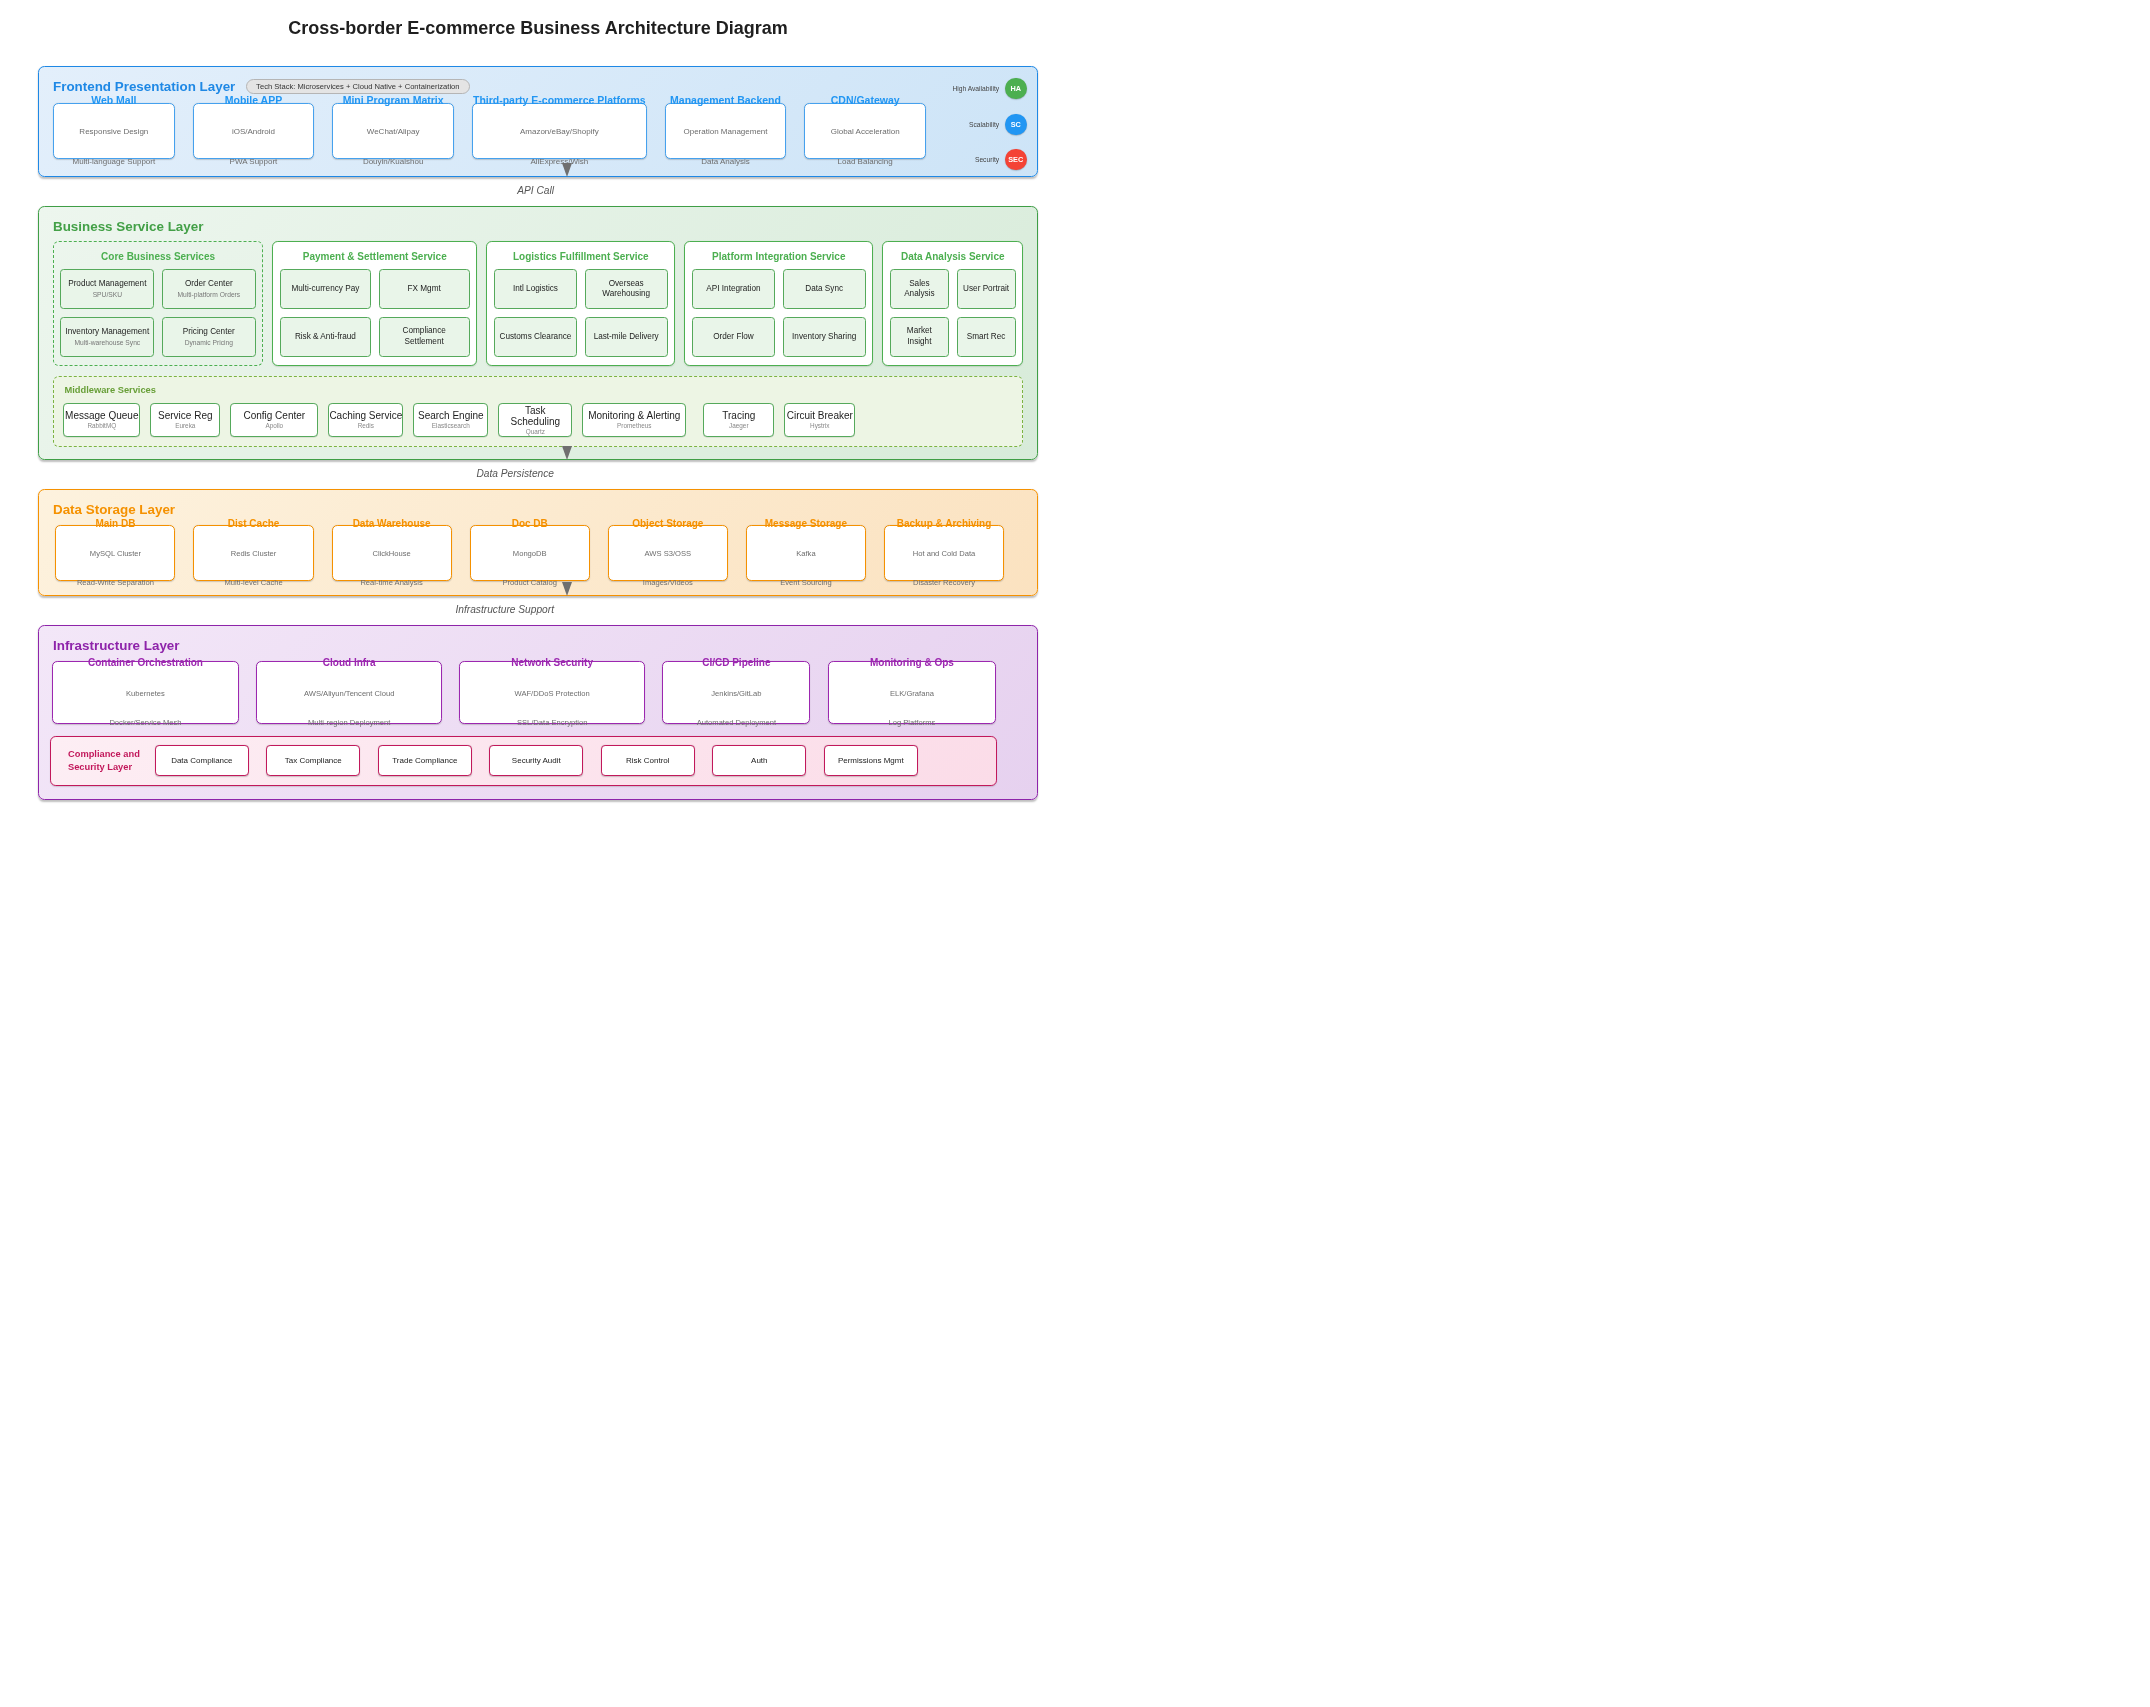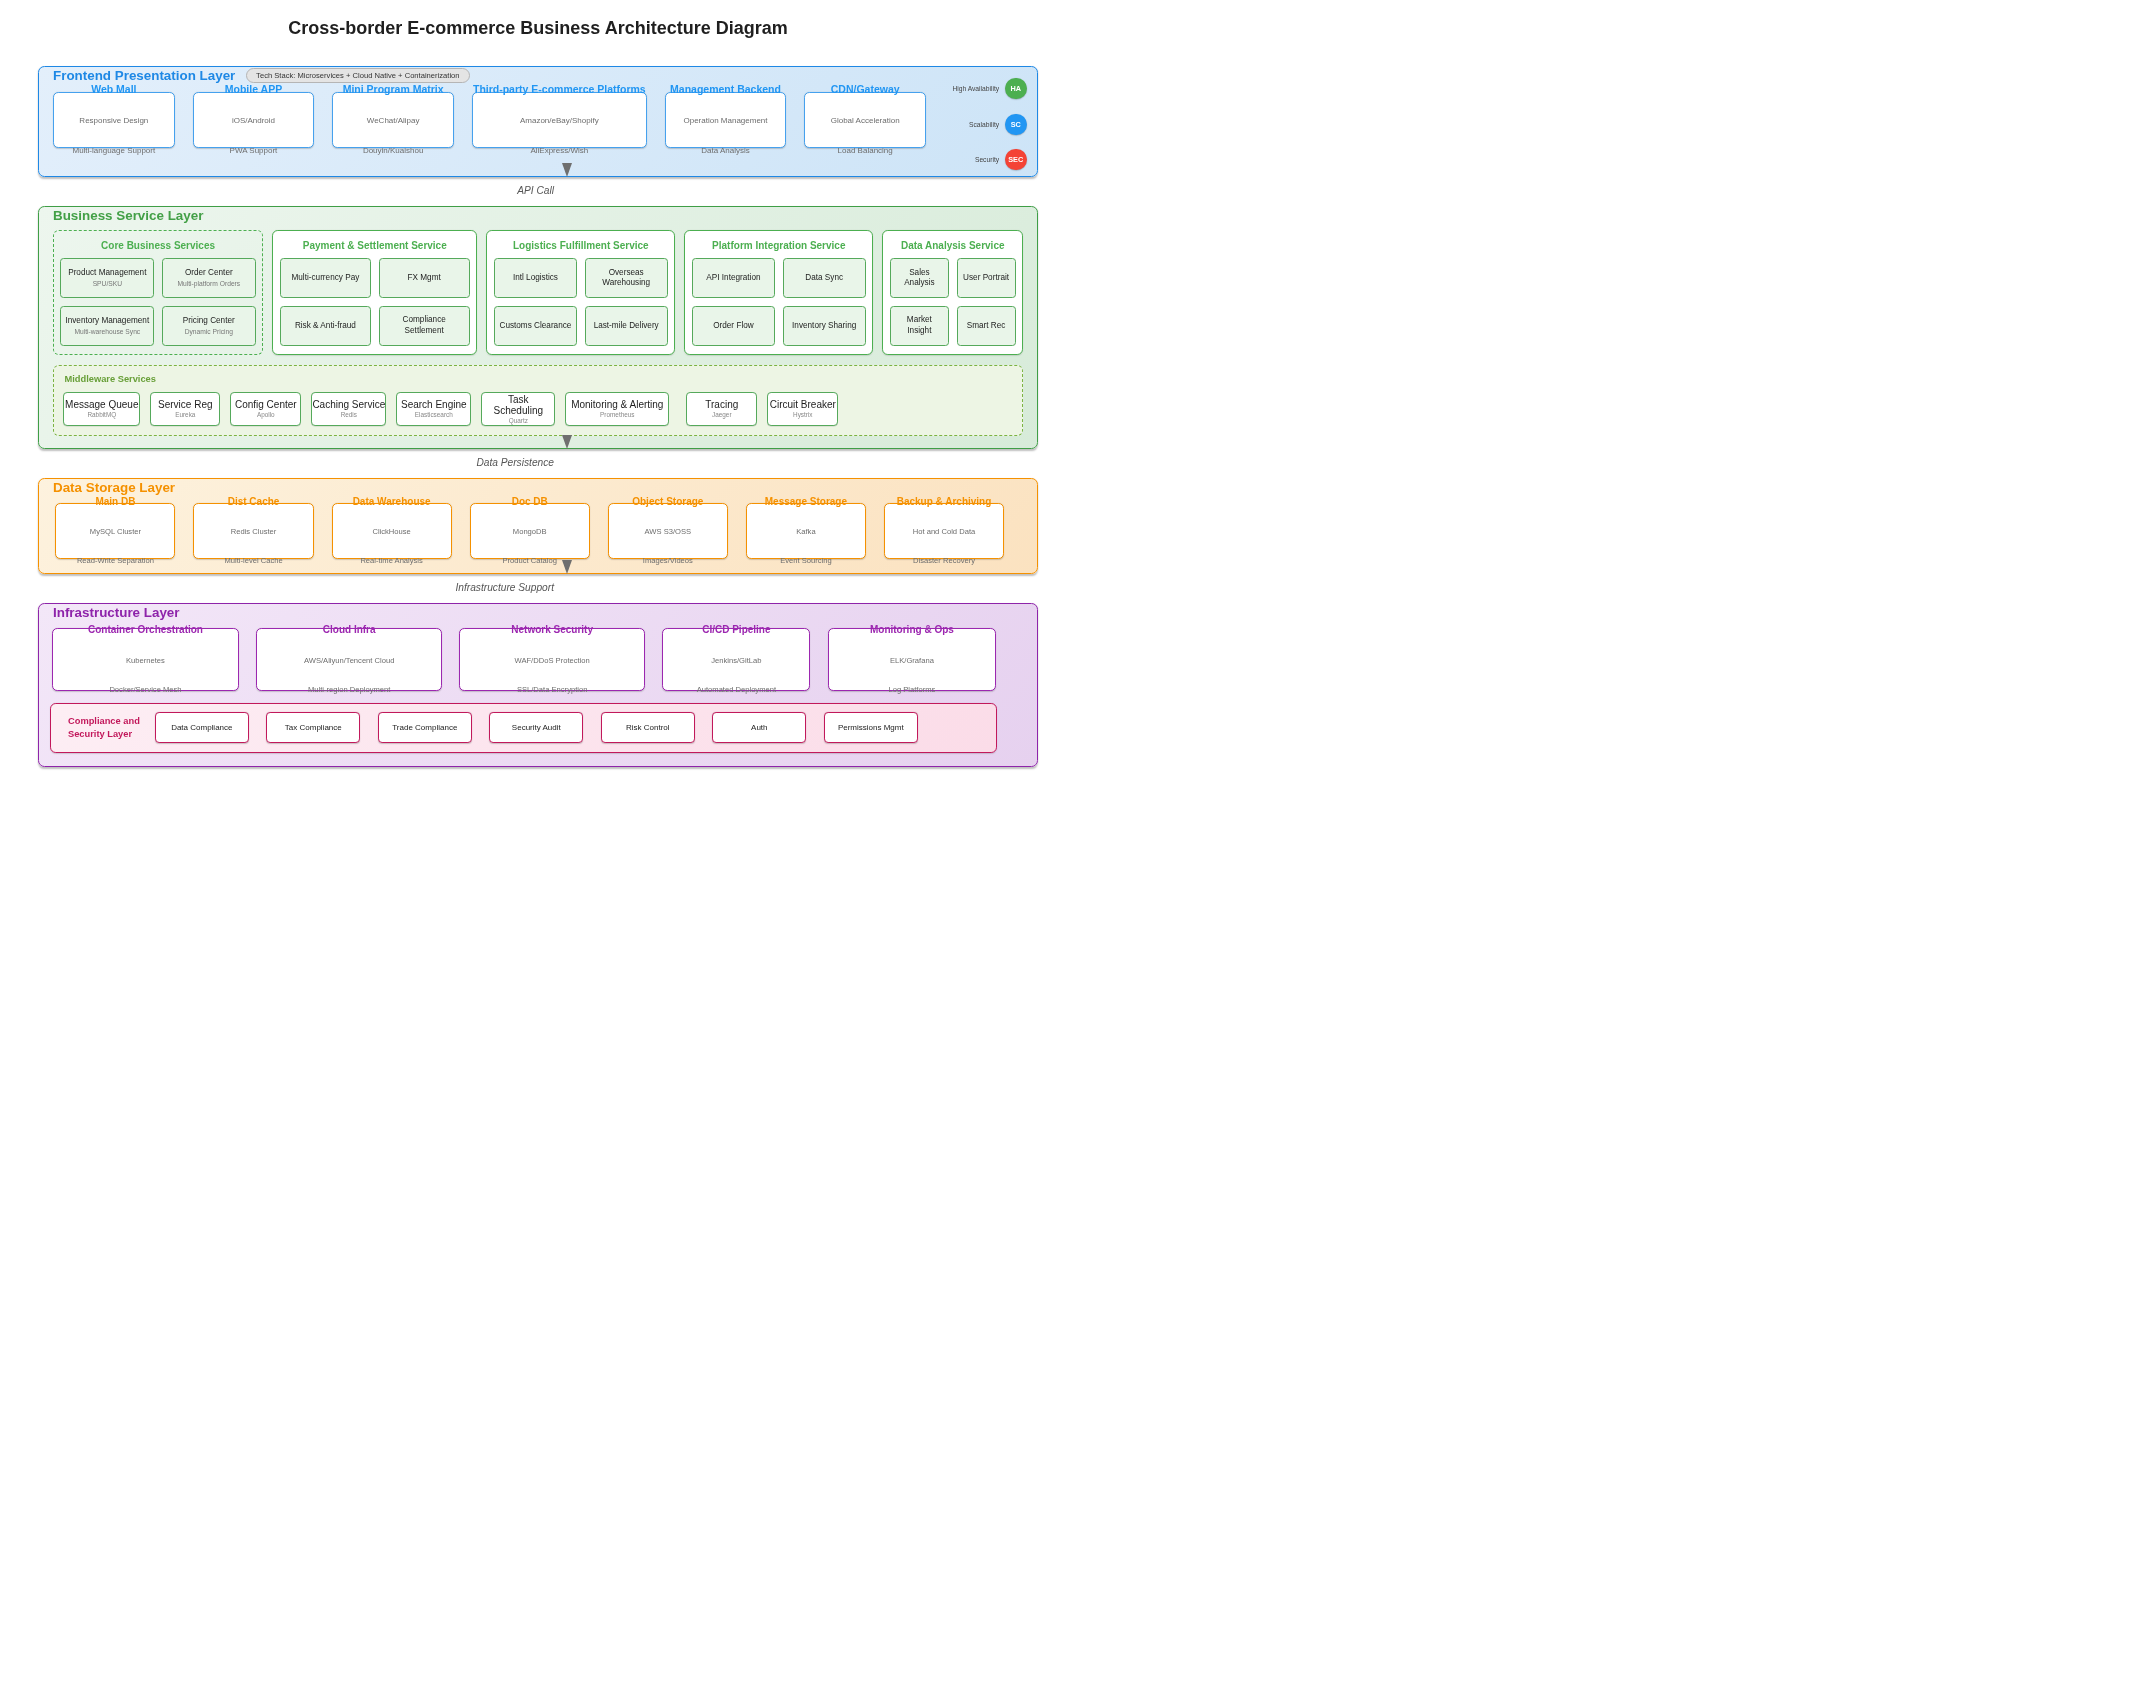--- a/index.html
+++ b/index.html
@@ -1,20 +1,20 @@
 <!DOCTYPE html>
 <html style="font-size:9.3px"><head>
 <meta charset="utf-8">
 <style>
   html,body{margin:0;padding:0;background:#fff;}
   .page{width:1076px;height:854px;background:#fff;font-family:"Liberation Sans",sans-serif;padding-top:17.5px;box-sizing:border-box;position:relative;}
   h1.title{text-align:center;font-size:18px;font-weight:bold;color:#1f1f1f;margin:0 0 27px 0;}
 
   .layer{margin:0 38px;border-radius:6.4px;position:relative;box-shadow:0 1.2px 1.8px rgba(0,0,0,.25);box-sizing:border-box;}
-  .layer-head{display:flex;align-items:center;gap:10.5px;padding:1px 14px 0 14px;}
+  .layer-head{display:flex;align-items:center;gap:10.5px;padding:12px 14px 0 14px;}
   .layer-title{font-size:13.4px;font-weight:bold;}
 
   
   .layer.frontend{border:1.8px solid #1e88e5;background:linear-gradient(135deg,#e3effb 0%,#cde4f7 100%);height:111px;}
   .fe-title{color:#1e88e5;}
   .pill{background:#e4e4e4;border:0.6px solid #b5b5b5;border-radius:584px;padding:2.3px 9.3px;font-size:7.6px;color:#333;}
   .fe-cards{display:flex;gap:18px;padding:8.8px 111px 0 14px;}
   .card{background:#fff;border-radius:5.3px;box-shadow:0 0.6px 1.2px rgba(0,0,0,.18);display:flex;flex-direction:column;align-items:center;justify-content:center;gap:18px;box-sizing:border-box;}
   .fe-card{border:1.2px solid #45a1ee;height:56px;flex:1 1 0;}
   .fe-card .card-title{color:#2196f3;font-weight:bold;font-size:10.5px;margin-bottom:2.3px;white-space:nowrap;}
@@ -241,21 +241,21 @@
       <div class="mw-title">Middleware Services</div>
       <div class="mw-row">
         <div class="mw-box" style="width:77px;">
           <span class="m-title">Message Queue</span>
           <span class="m-sub">RabbitMQ</span>
         </div>
         <div class="mw-box" style="width:70px;">
           <span class="m-title">Service Reg</span>
           <span class="m-sub">Eureka</span>
         </div>
-        <div class="mw-box" style="width:71px;">
+        <div class="mw-box" style="width:88px;">
           <span class="m-title">Config Center</span>
           <span class="m-sub">Apollo</span>
         </div>
         <div class="mw-box" style="width:75px;">
           <span class="m-title">Caching Service</span>
           <span class="m-sub">Redis</span>
         </div>
         <div class="mw-box" style="width:75px;">
           <span class="m-title">Search Engine</span>
           <span class="m-sub">Elasticsearch</span>

